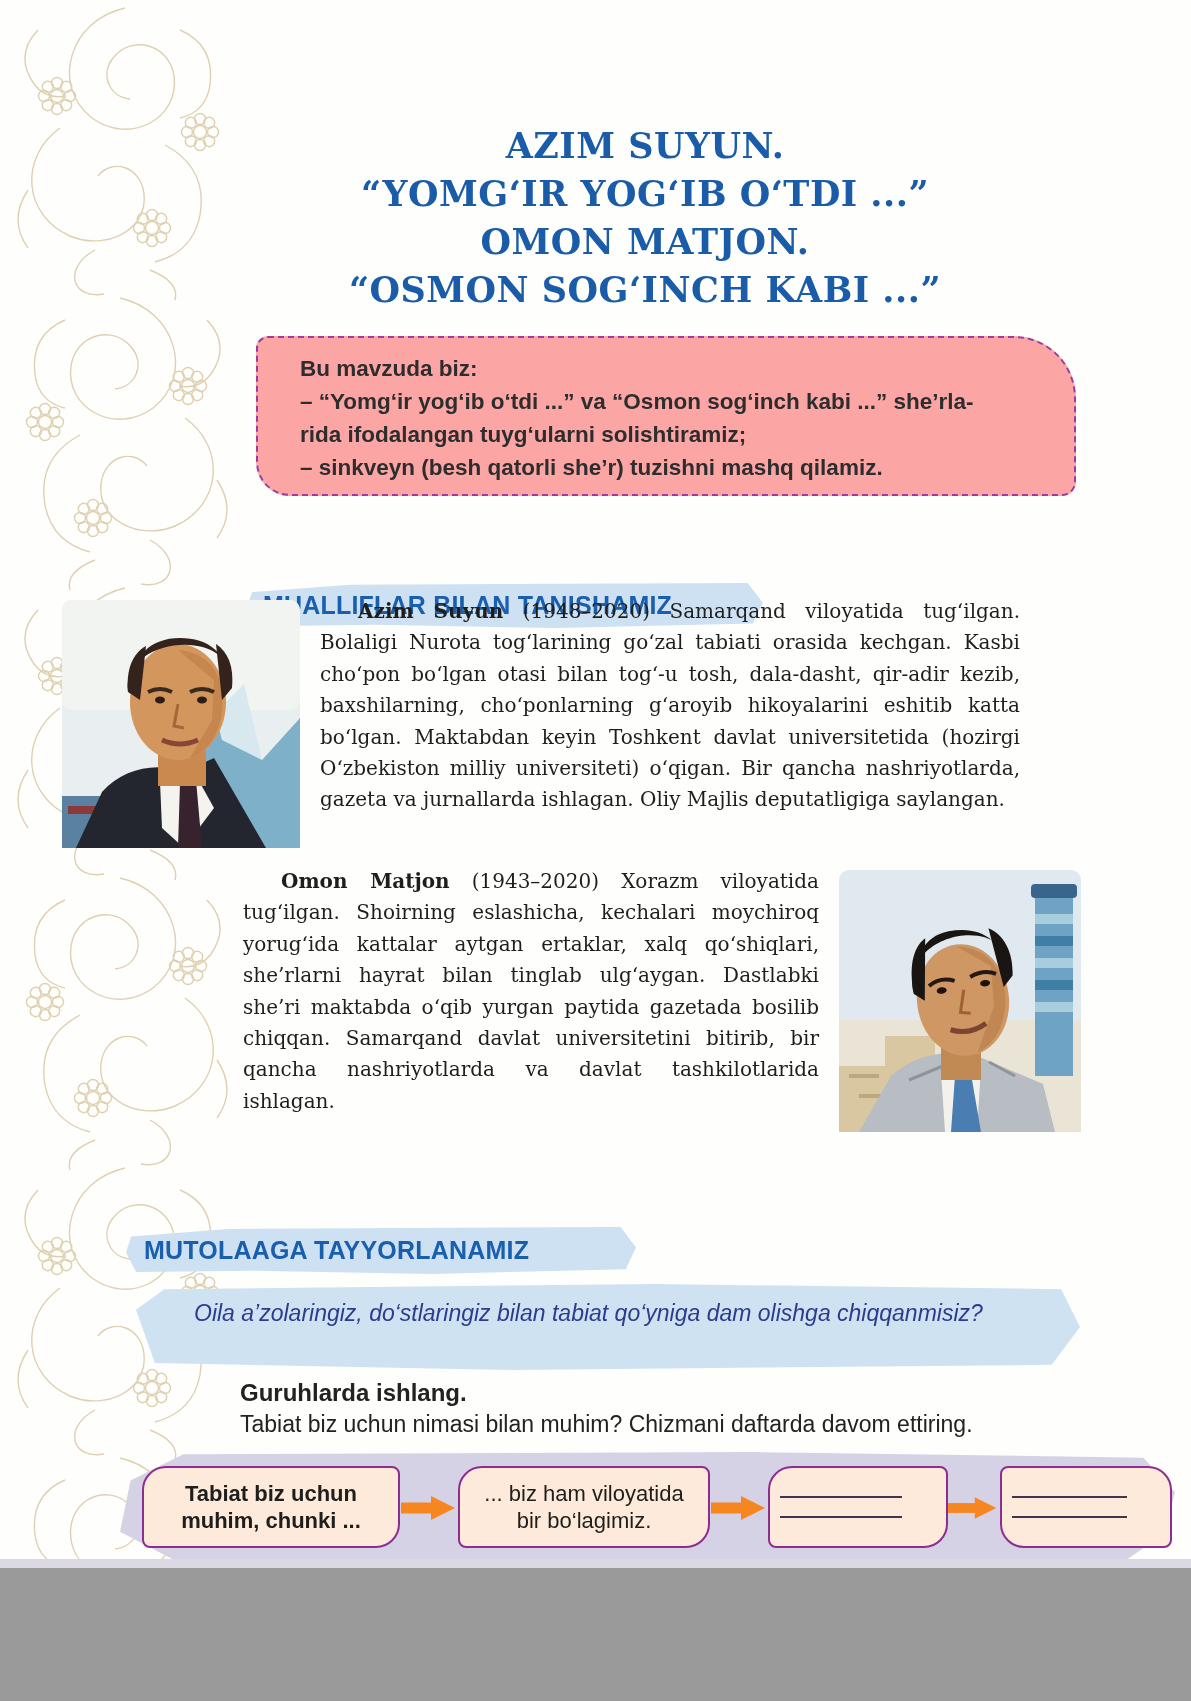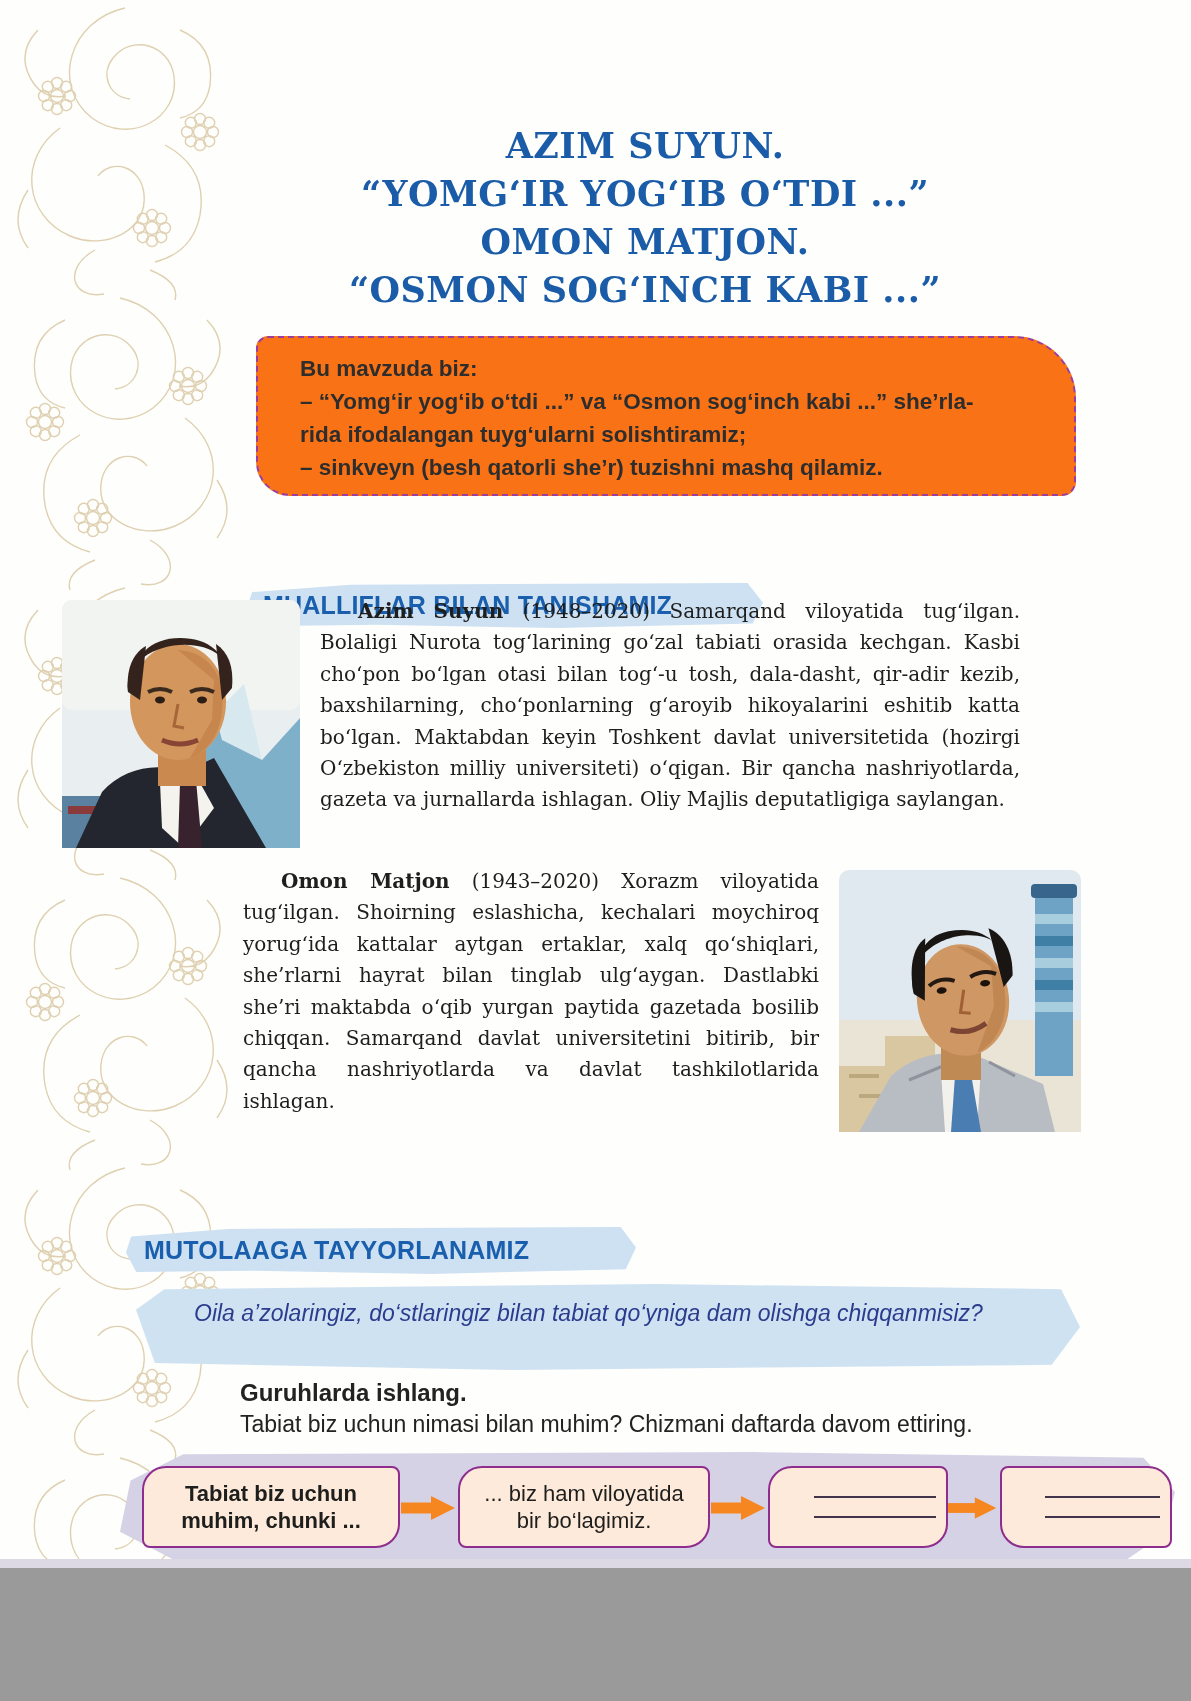--- a/index.html
+++ b/index.html
@@ -12,21 +12,21 @@
   .ornament{position:absolute; left:0; top:0; z-index:0; opacity:.85;}
   
   .title{
     position:absolute; left:245px; top:122px; width:800px; z-index:2;
     text-align:center; font-family:"DejaVu Serif", serif; font-weight:700;
     font-size:35px; line-height:48px; letter-spacing:.5px; color:#1b5ca8;
   }
   
   .objectives{
     position:absolute; left:256px; top:336px; width:820px; height:160px; z-index:2;
-    box-sizing:border-box; background:#f97316;
+    box-sizing:border-box; background:#fca5a5;
     border:2.5px dashed #9a3d9e; border-radius:12px 62px 14px 34px;
     padding:14px 16px 10px 42px;
     font-weight:700; font-size:22.5px; line-height:33px; color:#2d2d2d;
   }
   .objectives div{white-space:nowrap;}
   
   .sec-header{
     position:absolute; z-index:2; display:flex; align-items:center;
     font-weight:700; font-size:25px; letter-spacing:.2px; color:#1a5fad;
   }
@@ -64,21 +64,21 @@
   .groupwork .gw-task{font-size:23px; line-height:32px; color:#222;}
   
   .flow{position:absolute; left:120px; top:1452px; width:1055px; height:114px; z-index:2;}
   .flow .band{
     position:absolute; inset:0; background:#d6d2e6;
     clip-path:polygon(6% 2%, 60% 0%, 97% 5%, 100% 35%, 99% 72%, 95% 97%, 45% 100%, 5% 94%, 0% 70%, 1% 25%);
   }
   .flow-box{
     position:absolute; top:14px; height:82px; box-sizing:border-box;
     background:#fdeada; border:2.5px solid #8e2d8e;
-    display:flex; flex-direction:column; justify-content:center; align-items:flex-end;
+    display:flex; flex-direction:column; justify-content:center; align-items:flex-start;
     font-size:22px; line-height:27px; text-align:center; color:#1e1e1c; padding:4px 10px;
   }
   .rad-a{border-radius:24px 8px 24px 8px;}
   .rad-b{border-radius:8px 24px 8px 24px;}
   .fb1{left:22px; width:258px; font-weight:700;}
   .fb2{left:338px; width:252px;}
   .fb3{left:648px; width:180px;}
   .fb4{left:880px; width:172px;}
   .blank-line{width:78%; border-top:2px solid #43344e; margin:9px 0;}
   .flow-arrow{position:absolute; top:42px;}

